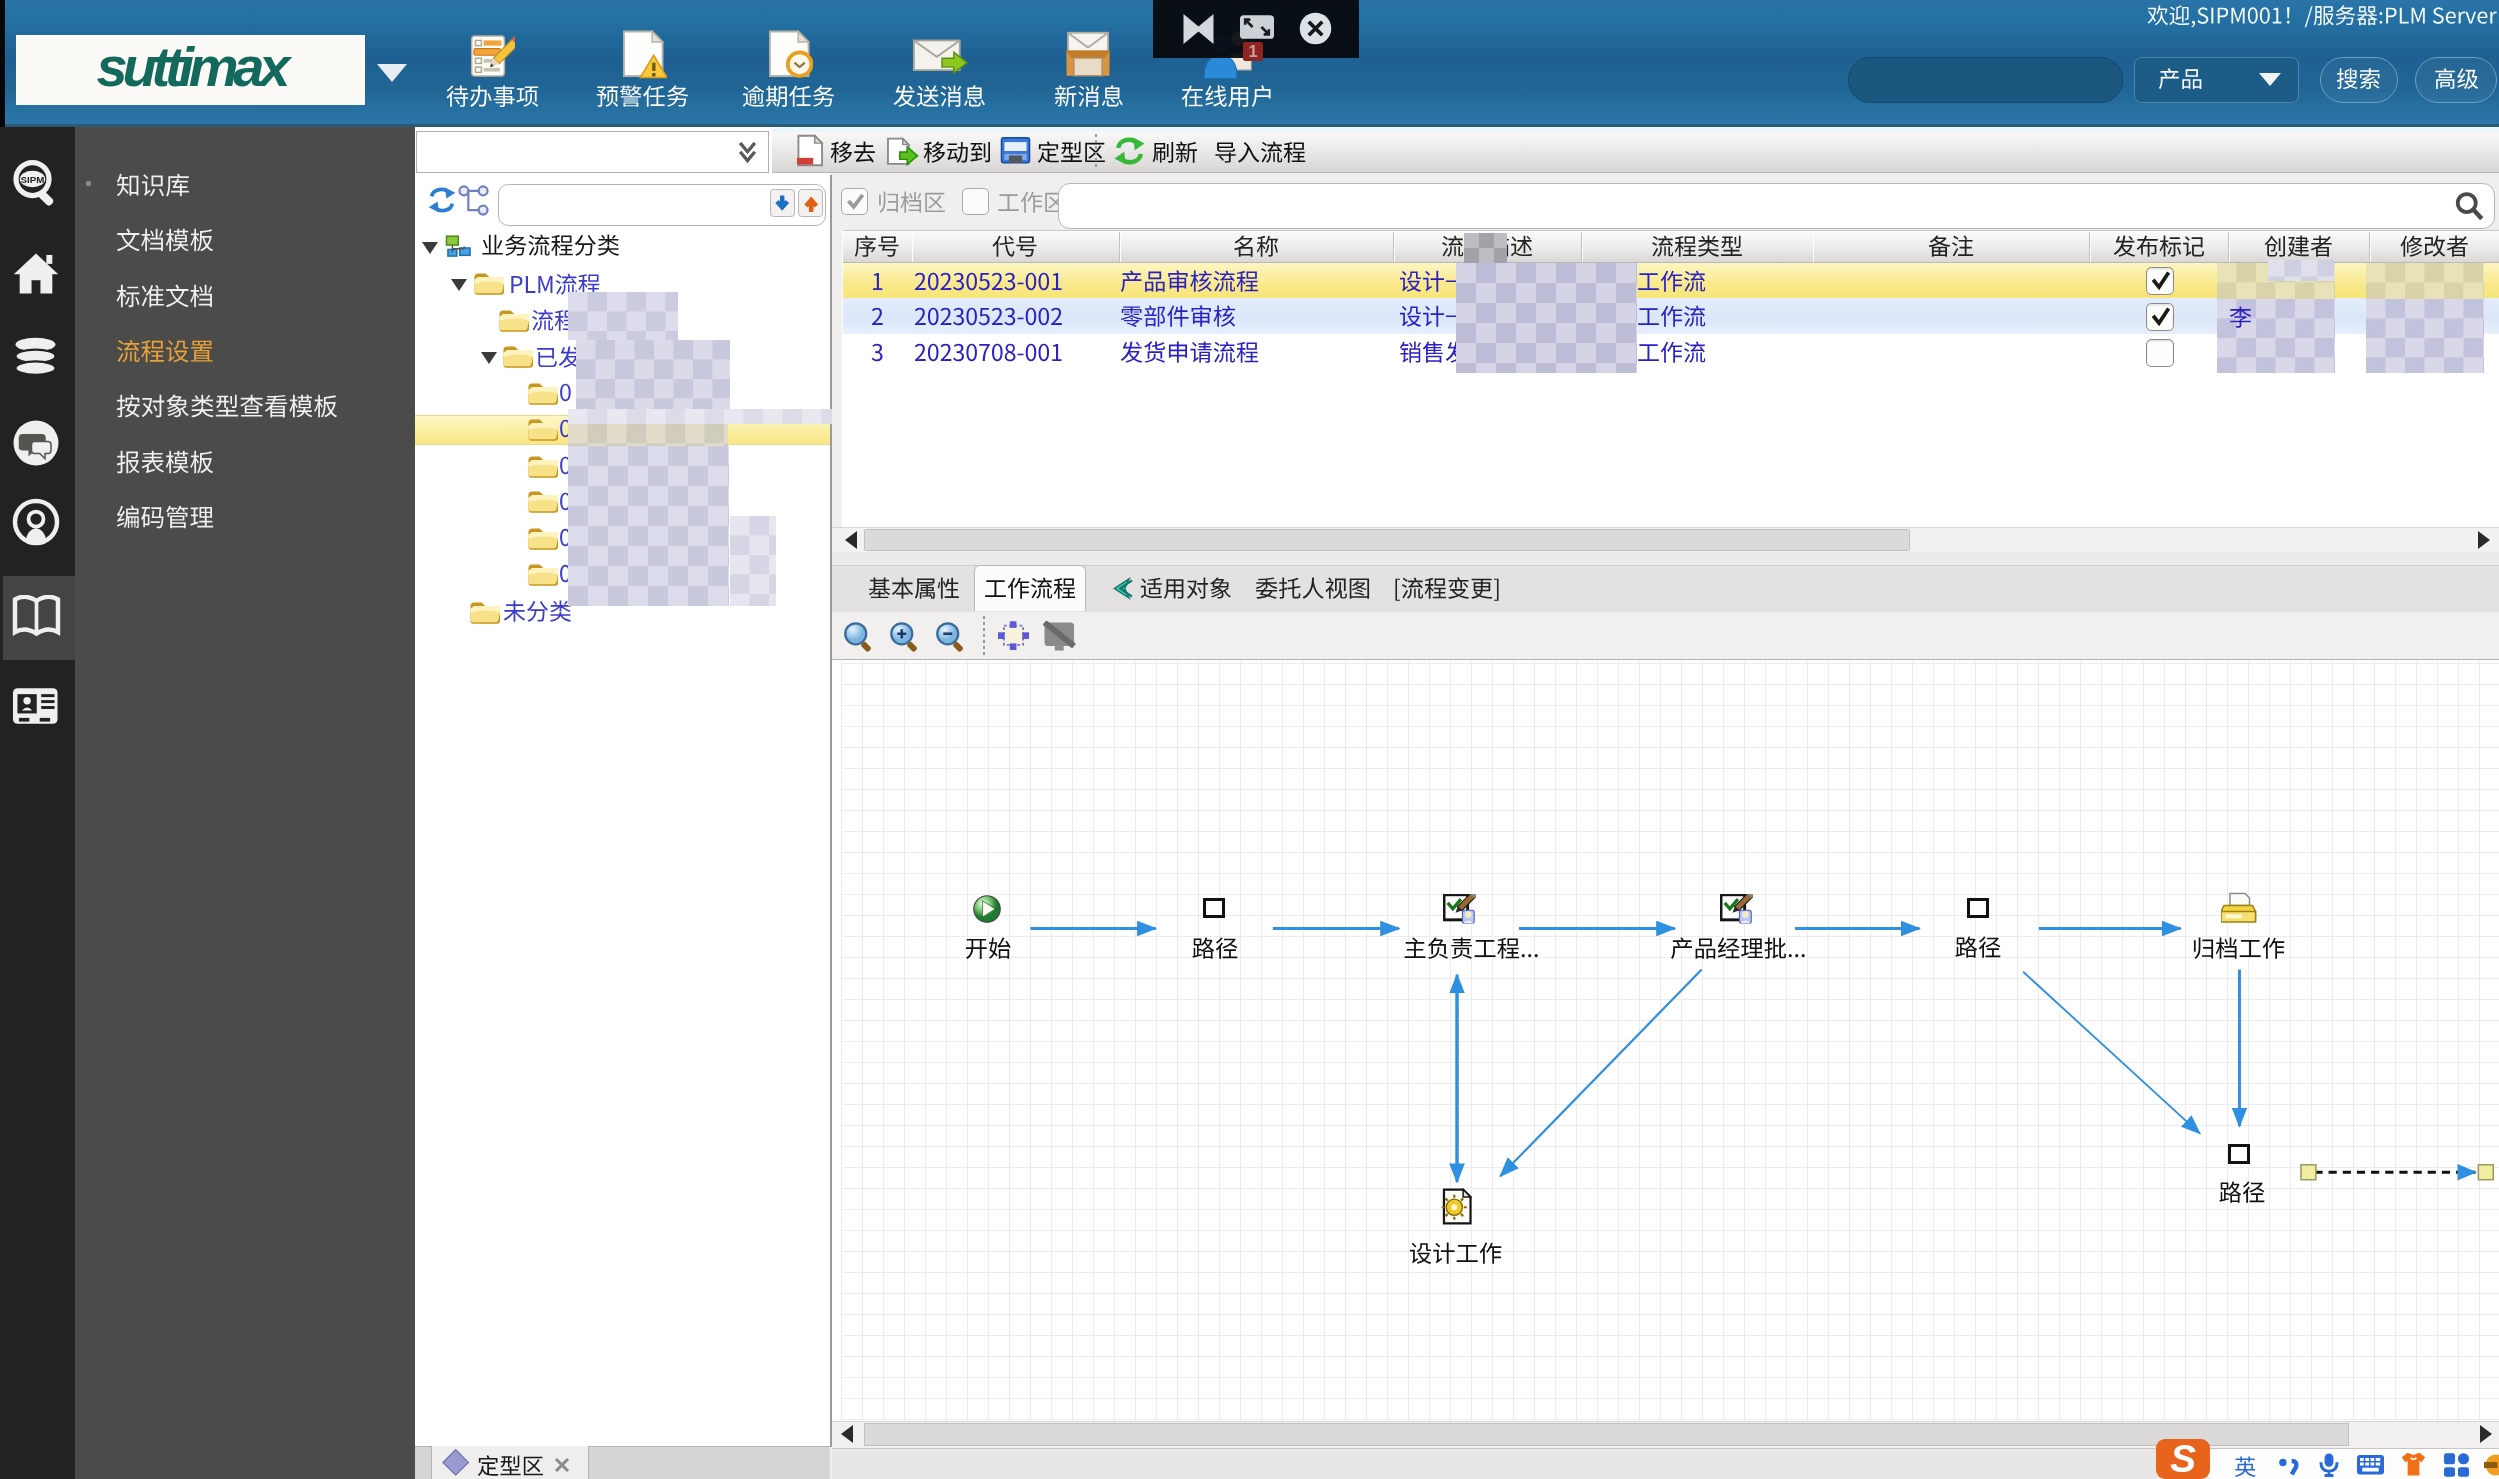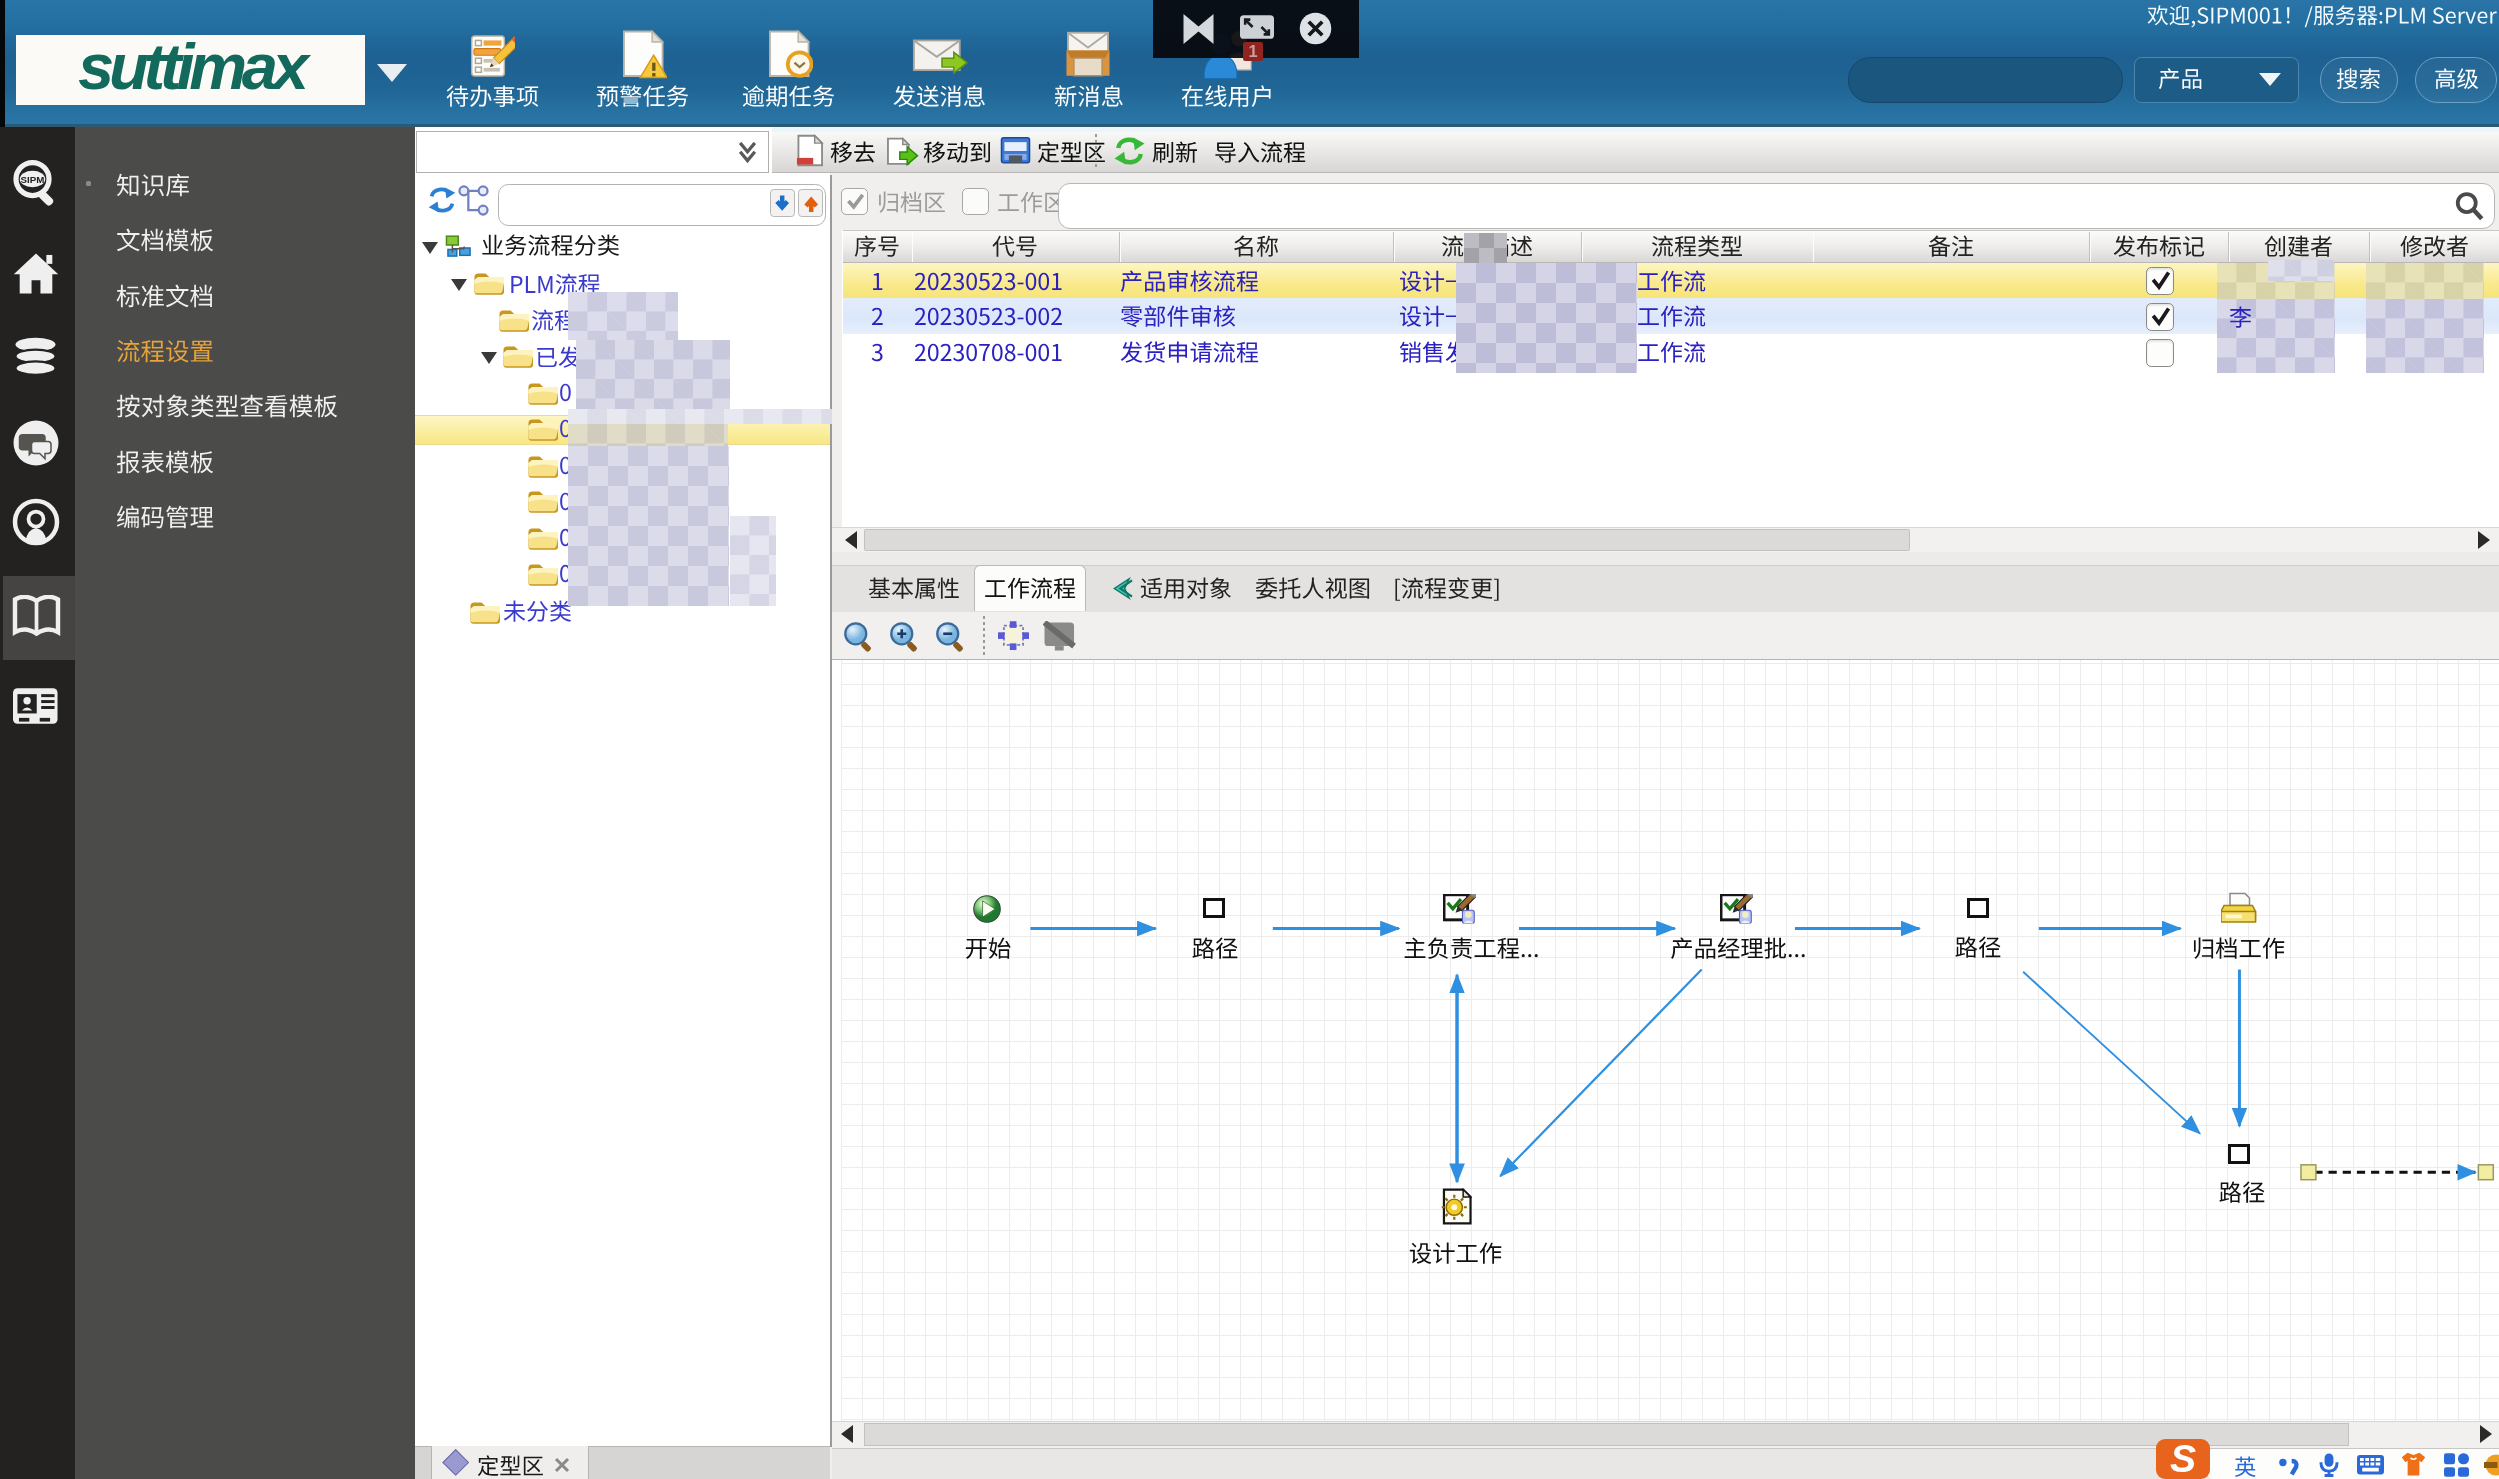--- a/index.html
+++ b/index.html
@@ -1,21 +1,21 @@
 <!DOCTYPE html>
 <html style="font-size:12px"><head><meta charset="utf-8"><style>
 *{margin:0;padding:0;box-sizing:border-box}
 html,body{width:2500px;height:1479px;overflow:hidden;background:#f0efed;font-family:"Liberation Sans",sans-serif;position:relative}
 .abs{position:absolute}
 </style></head><body>
 <div class="abs" style="left:0;top:0;width:2500px;height:127px;background:linear-gradient(180deg,#2a74a7 0%,#2470a2 18%,#1e6092 45%,#206695 70%,#2873a4 90%,#2b76a8 100%);"></div>
 <div style="position:absolute;left:0;top:124px;width:2500px;height:3.7px;background:#2c5a75"></div>
 <div style="position:absolute;left:0;top:0;width:4.5px;height:127px;background:#05080a"></div>
 <div class="abs" style="left:16.4px;top:35px;width:349px;height:70px;background:#fbfaf6;"></div>
-<div class="abs" style="left:22.4px;top:35px;width:337px;height:70px;font-family:'Liberation Sans',sans-serif;font-weight:bold;font-style:italic;font-size:65px;letter-spacing:-5.2px;color:#136a5c;text-align:center;line-height:64px;">suttimax</div>
+<div class="abs" style="left:22.4px;top:35px;width:337px;height:70px;font-family:'Liberation Sans',sans-serif;font-weight:bold;font-style:italic;font-size:56px;letter-spacing:-5.2px;color:#136a5c;text-align:center;line-height:64px;">suttimax</div>
 <div class="abs" style="left:377px;top:64px;width:0;height:0;border-left:15.7px solid transparent;border-right:15.7px solid transparent;border-top:18px solid #e8eef2;"></div>
 <svg class="abs" style="left:470px;top:33px" width="45" height="46" viewBox="0 0 60 62">
     <rect x="2" y="4" width="44" height="54" rx="4" fill="#fdfdfb" stroke="#b9b0a0" stroke-width="2"></rect>
 <rect x="7" y="10" width="8" height="7" fill="none" stroke="#b0a890" stroke-width="2"></rect>
 <rect x="18" y="10" width="24" height="7" fill="#f2a33c"></rect>
 <rect x="5" y="21" width="36" height="9" rx="2" fill="#f2a33c" stroke="#d07818" stroke-width="1.5"></rect>
 <rect x="7" y="34" width="8" height="7" fill="none" stroke="#b0a890" stroke-width="2"></rect>
 <rect x="18" y="35" width="22" height="5" fill="#c9c2b2"></rect>
 <rect x="7" y="46" width="8" height="7" fill="none" stroke="#b0a890" stroke-width="2"></rect>
 <rect x="18" y="47" width="22" height="5" fill="#c9c2b2"></rect>

